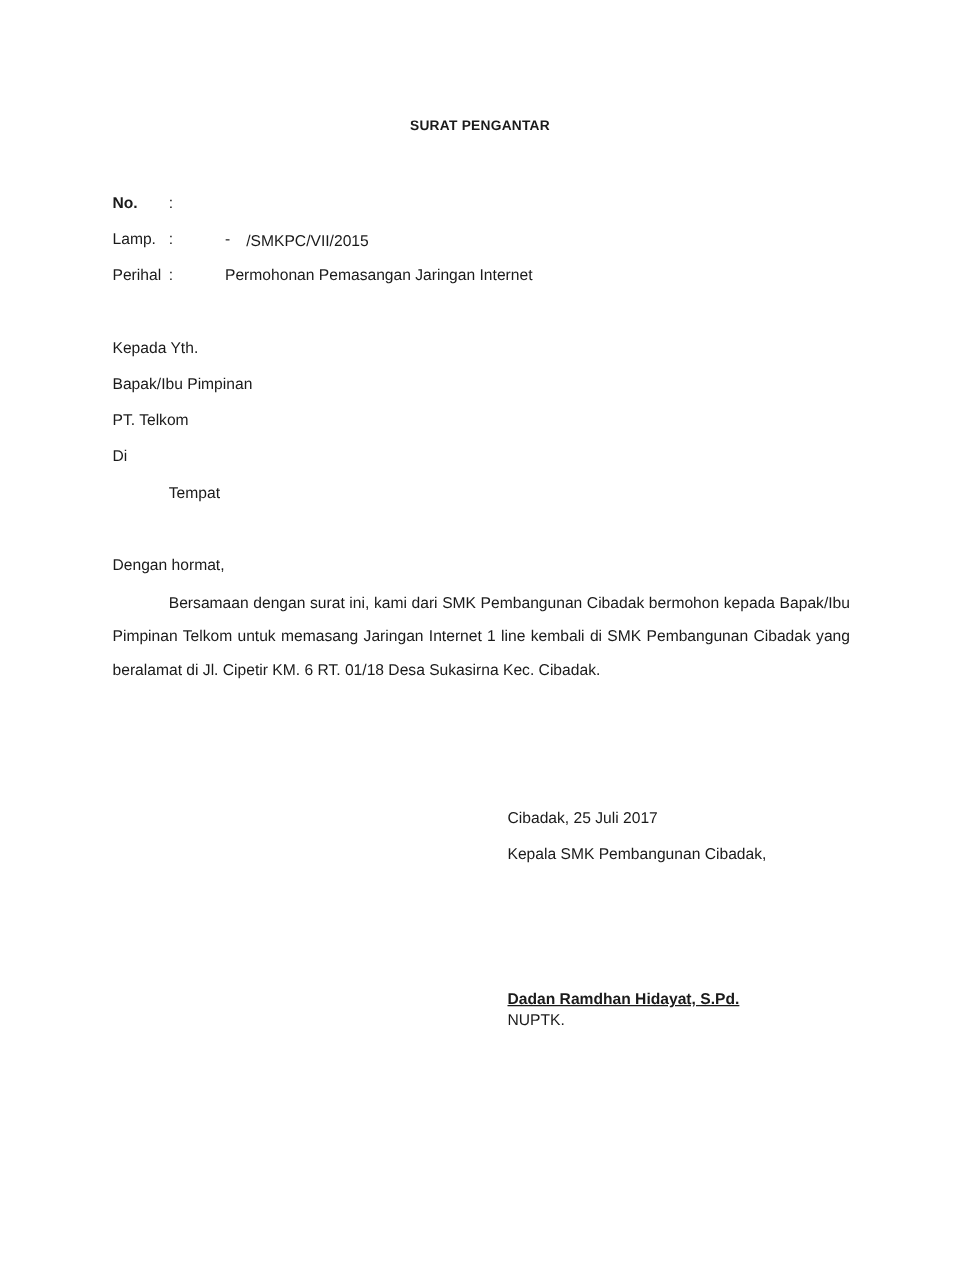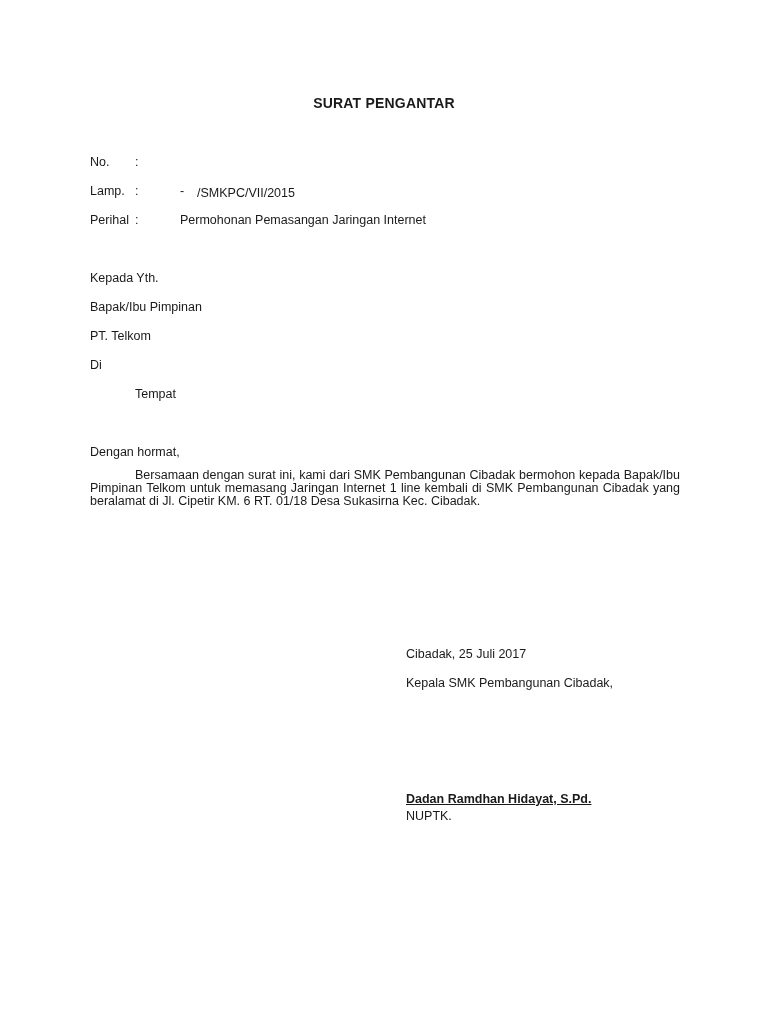--- a/index.html
+++ b/index.html
@@ -20,50 +20,50 @@
       position: absolute;
       left: 0; top: 0;
       width: 768px; height: 1024px;
       background: #fff;
     }
     .abs { position: absolute; white-space: nowrap; }
     .title {
       left: 0; width: 768px; top: 95px;
       text-align: center;
       font-weight: bold;
-      font-size: 14px;
+      font-size: 11px;
       letter-spacing: 0.2px;
     }
     .field-label { left: 90px; }
     .field-colon { left: 135px; }
     .field-value { left: 180px; }
     .field-value.no { left: 197px; margin-top: 31px; }
 
     .para {
       position: absolute;
       left: 90px;
       width: 590px;
       text-align: justify;
-      line-height: 13px;
+      line-height: 27px;
       font-size: 12.5px;
     }
     .para .indent { display: inline-block; width: 45px; }
 
     .sig { left: 406px; }
     .sig-name { font-weight: bold; text-decoration: underline; }
   </style>
 </head>
 <body>
 
 <div class="page">
 
   <div class="abs title">SURAT PENGANTAR</div>
 
   <div>
-    <span class="abs field-label" style="top:155px;">No.</span>
+    <span class="abs field-label" style="top:155px;font-weight:bold;">No.</span>
     <span class="abs field-colon" style="top:155px;">:</span>
     <span class="abs field-value no" style="top:155px;">/SMKPC/VII/2015</span>
   </div>
   <div>
     <span class="abs field-label" style="top:184px;">Lamp.</span>
     <span class="abs field-colon" style="top:184px;">:</span>
     <span class="abs field-value" style="top:184px;">-</span>
   </div>
   <div>
     <span class="abs field-label" style="top:213px;">Perihal</span>

